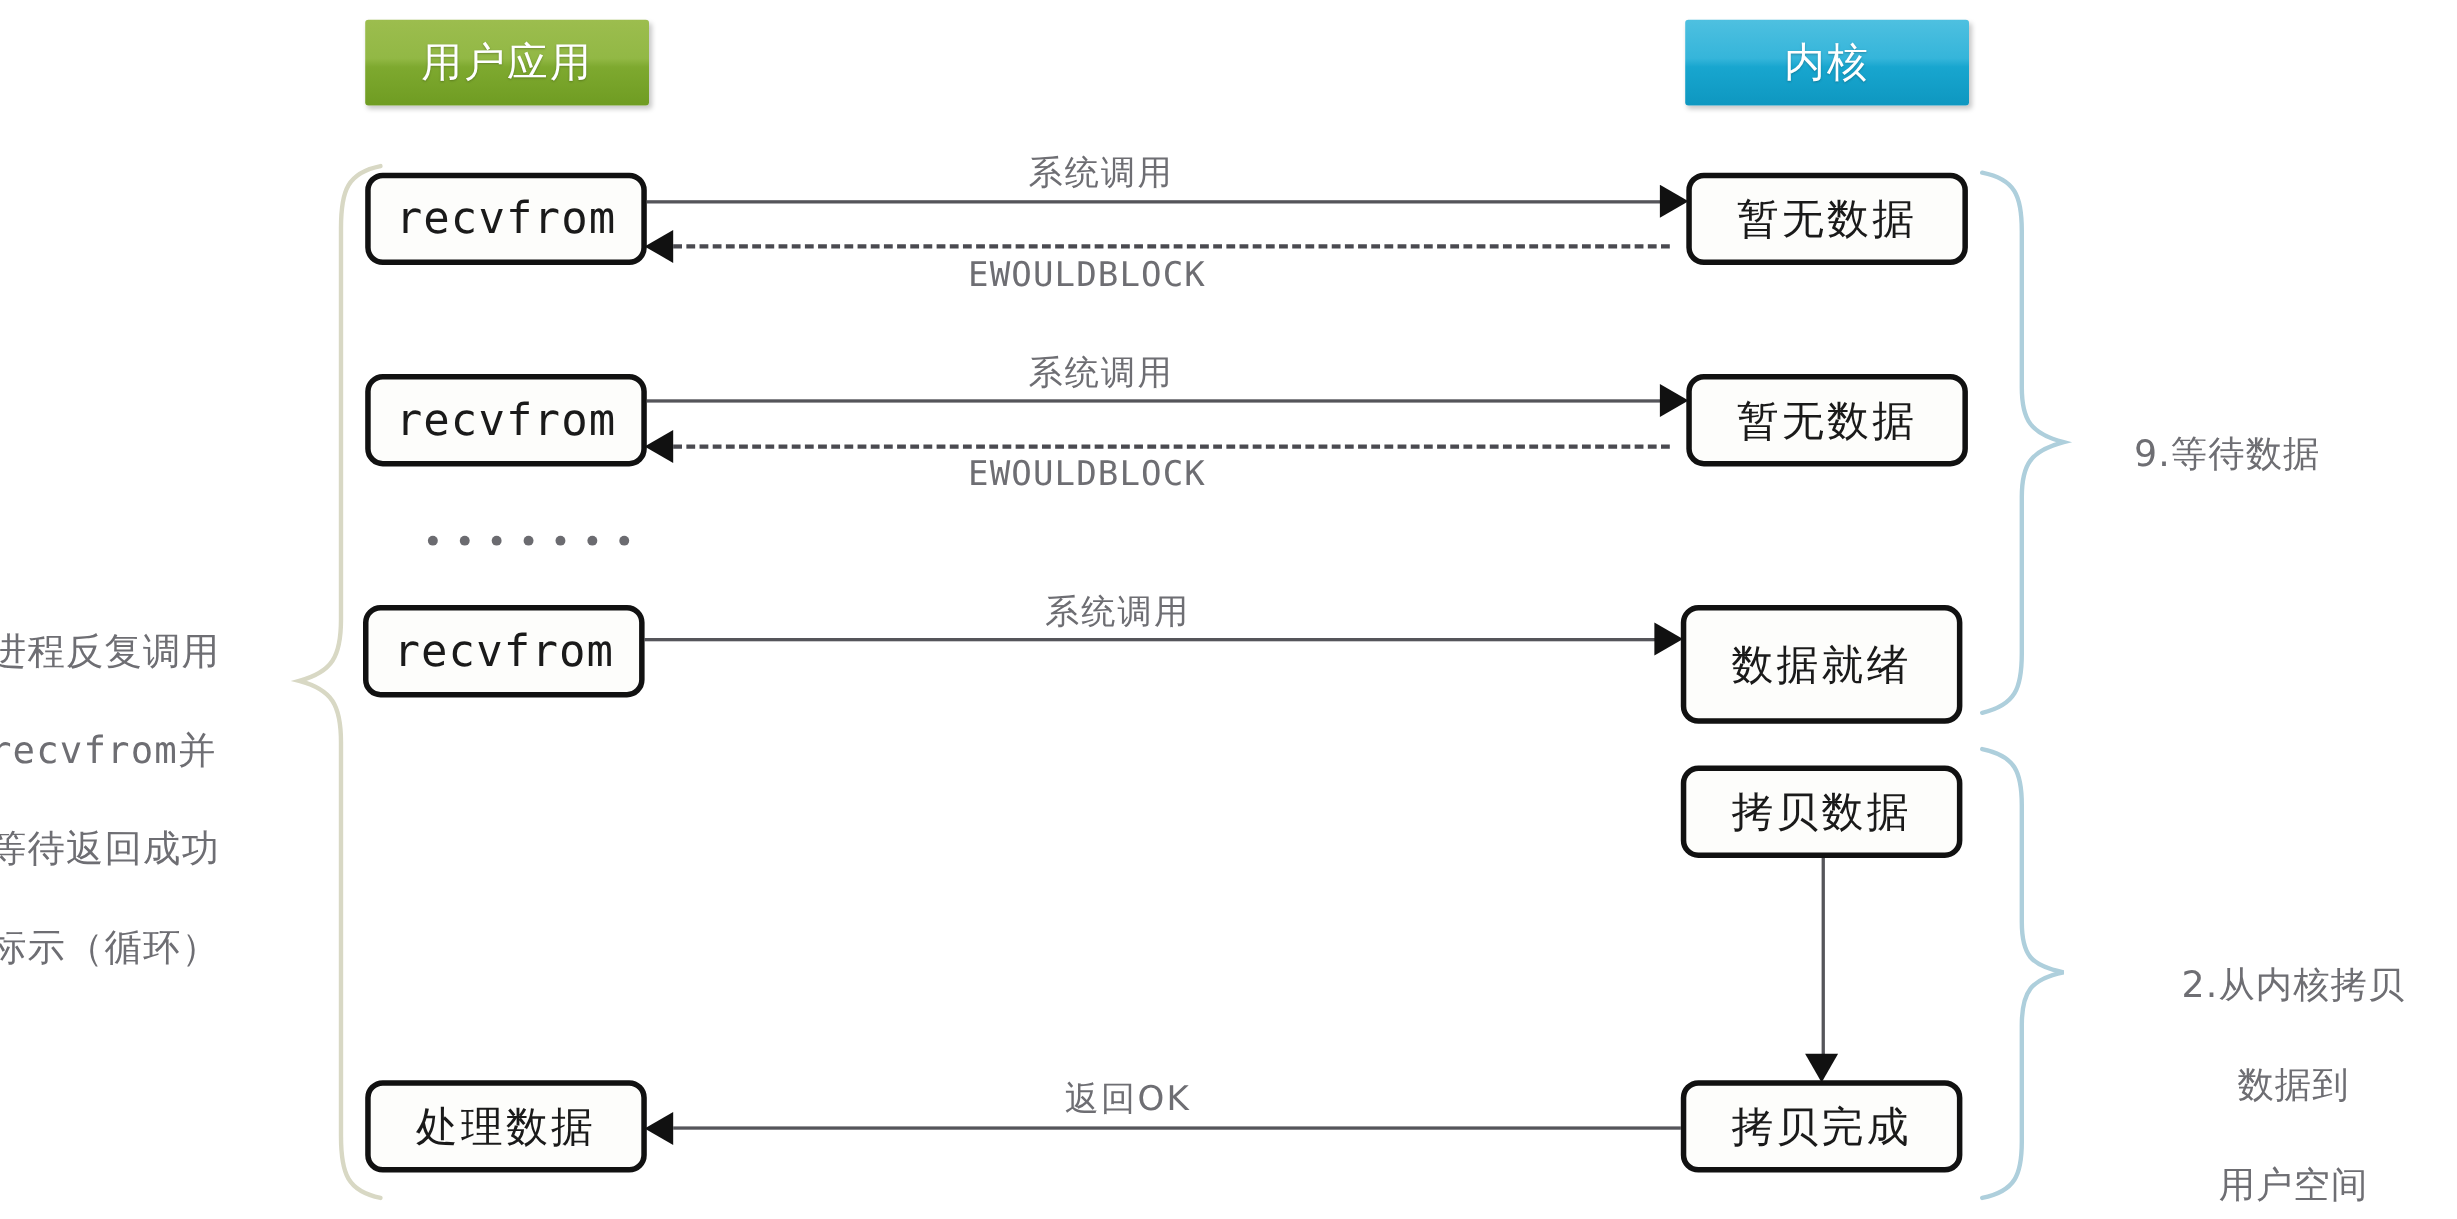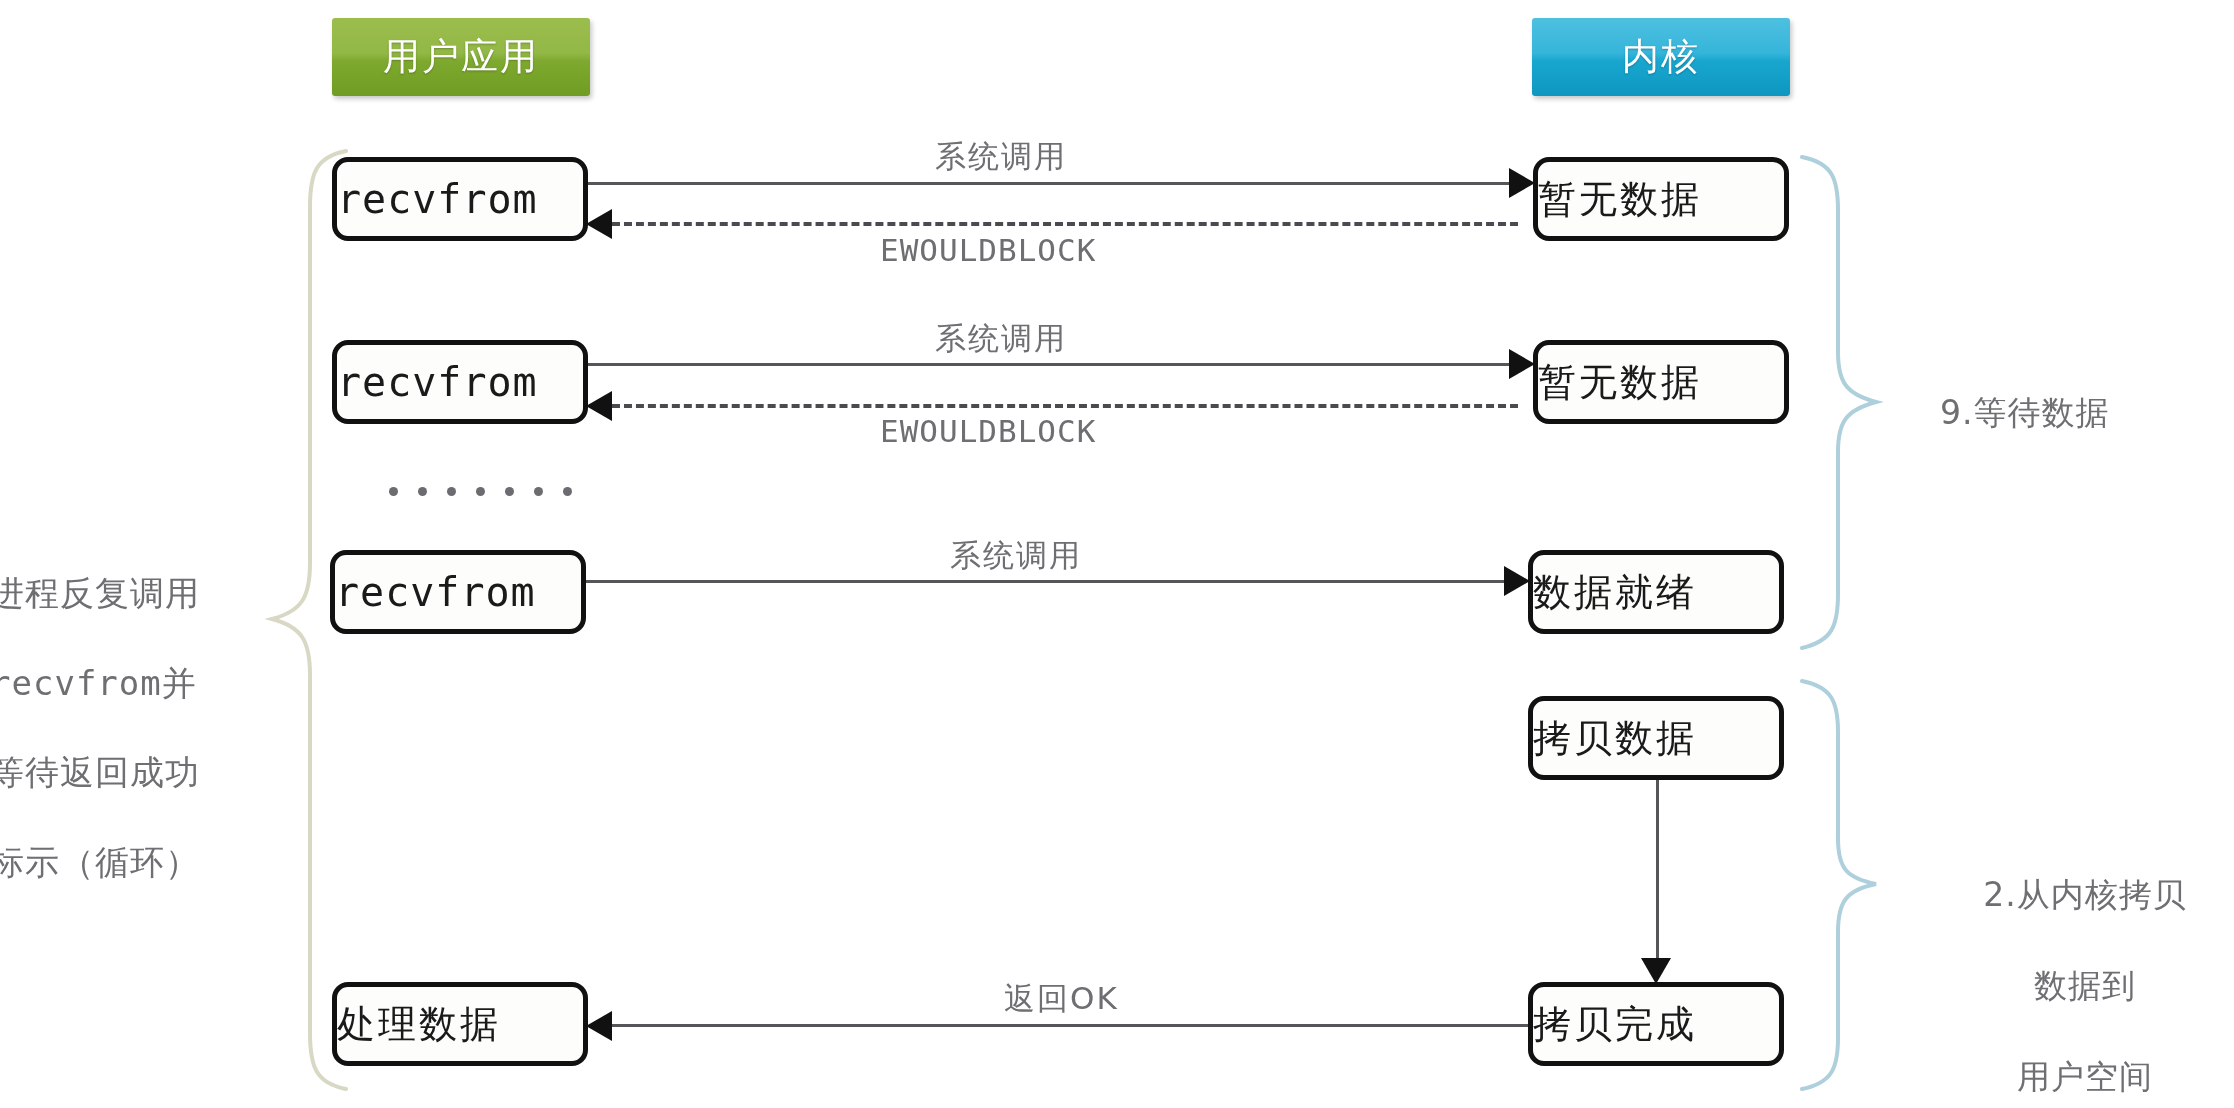--- a/index.html
+++ b/index.html
@@ -35,21 +35,21 @@
     background:linear-gradient(to bottom,#4ec0e0 0%,#35b5da 45%,#18a6cf 55%,#0e97c0 100%);
   }
 
   
   .node{
     position:absolute;
     box-sizing:border-box;
     border:5px solid #111111;
     border-radius:16px;
     background:#fdfdfb;
-    display:flex;align-items:center;justify-content:flex-start;
+    display:flex;align-items:center;justify-content:center;
     color:#1a1a1a;
     z-index:5;
   }
   .node.mono{
     font-family:"DejaVu Sans Mono","Liberation Mono",monospace;
     font-size:40px;
     letter-spacing:1px;
   }
   .node.cjk{
     font-family:"DejaVu Sans","Liberation Sans",sans-serif;
@@ -218,21 +218,21 @@
     <i></i>
     <i></i>
     <i></i>
     <i></i>
   </div>
 
   <div class="node mono" style="left:330px;top:550px;width:256px;height:84px;">
     <span>recvfrom</span>
   </div>
 
-  <div class="node cjk" style="left:1528px;top:550px;width:256px;height:84px;">
+  <div class="node cjk" style="left:1528px;top:550px;width:256px;height:108px;">
     <span>数据就绪</span>
   </div>
 
   <div class="hline" style="left:586px;top:580px;width:925px;"></div>
   <div class="arrow-r" style="left:1504px;top:566px;"></div>
   <div class="elabel cjk" style="left:950px;top:535px;">系统调用</div>
 
   <div class="node cjk" style="left:1528px;top:696px;width:256px;height:84px;">
     <span>拷贝数据</span>
   </div>
@@ -243,21 +243,21 @@
   <div class="node cjk" style="left:332px;top:982px;width:256px;height:84px;">
     <span>处理数据</span>
   </div>
 
   <div class="node cjk" style="left:1528px;top:982px;width:256px;height:84px;">
     <span>拷贝完成</span>
   </div>
 
   <div class="hline" style="left:612px;top:1024px;width:916px;"></div>
   <div class="arrow-l" style="left:586px;top:1011px;"></div>
-  <div class="elabel cjk" style="left:1004px;top:978px;">返回OK</div>
+  <div class="elabel cjk" style="left:968px;top:978px;">返回OK</div>
 
   <div class="annot annot-left" style="left:-10px;top:526px;width:268px;">
     <div>进程反复调用</div>
     <div class="mono">recvfrom并</div>
     <div>等待返回成功</div>
     <div>标示（循环）</div>
   </div>
 
   <div class="annot annot-right" style="left:1940px;top:344px;width:290px;">
     <div>9.等待数据</div>

